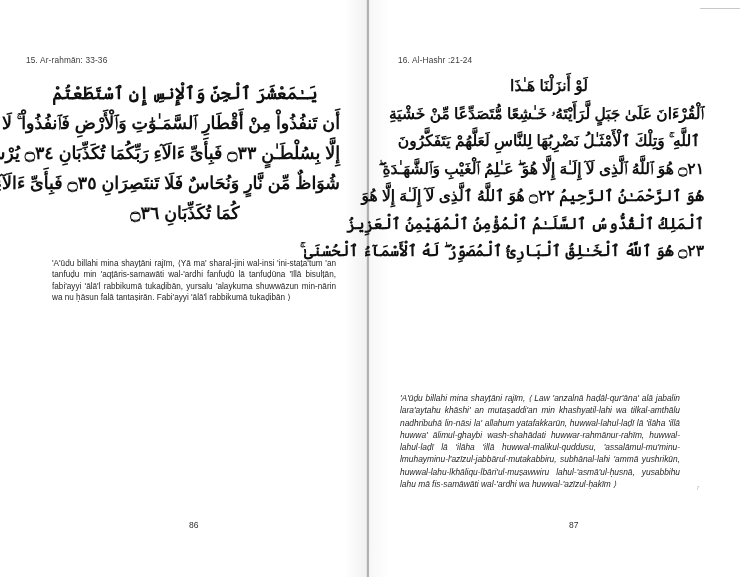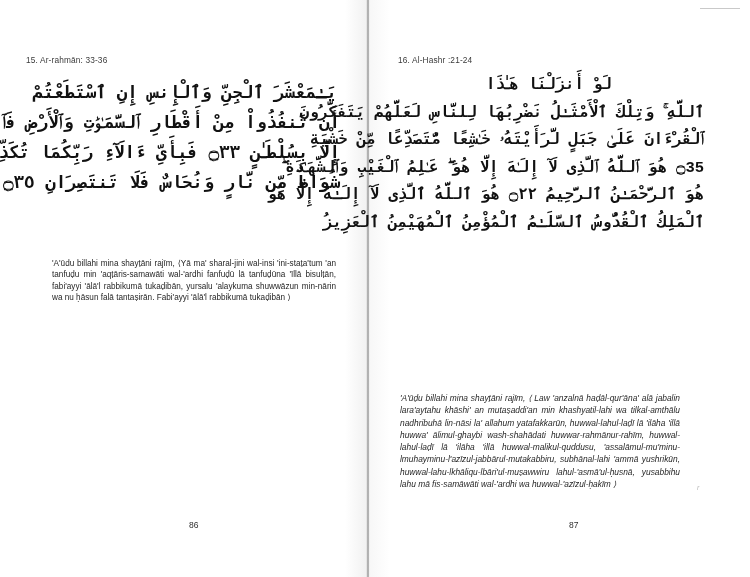--- a/index.html
+++ b/index.html
@@ -68,21 +68,21 @@
   }
   #header-left  { left: 26px;  top: 55px; }
   #header-right { left: 398px; top: 55px; }
 
   
   .arabic-block {
     position: absolute;
     direction: rtl;
     text-align: center;
     color: #111;
-    font-family: Liberation Mono, monospace;
+    font-family: Liberation Sans, sans-serif;
     font-weight: 600;
   }
   #arabic-left {
     left: 30px;
     top: 78px;
     width: 310px;
     font-size: 17.5px;
     line-height: 30px;
   }
   #arabic-right {
@@ -159,37 +159,39 @@
   <div id="gutter-shadow-r"></div>
   <div id="gutter"></div>
 
   <div class="page-header" id="header-left">15. Ar-rahmān: 33-36</div>
 
   <div class="arabic-block" id="arabic-left">
     <span class="aline l1">يَـٰمَعْشَرَ ٱلْجِنِّ وَٱلْإِنسِ إِنِ ٱسْتَطَعْتُمْ</span>
     <span class="aline">أَن تَنفُذُواْ مِنْ أَقْطَارِ ٱلسَّمَـٰوَٰتِ وَٱلْأَرْضِ فَٱنفُذُواْ ۚ لَا تَنفُذُونَ</span>
     <span class="aline">إِلَّا بِسُلْطَـٰنٍ ۝٣٣ فَبِأَىِّ ءَالَآءِ رَبِّكُمَا تُكَذِّبَانِ ۝٣٤ يُرْسَلُ عَلَيْكُمَا</span>
     <span class="aline">شُوَاظٌ مِّن نَّارٍ وَنُحَاسٌ فَلَا تَنتَصِرَانِ ۝٣٥ فَبِأَىِّ ءَالَآءِ رَبِّ</span>
+    <span class="aline">كُمَا تُكَذِّبَانِ ۝٣٦</span>
   </div>
 
   <div class="translit" id="translit-left">
     <p>'A'ūdu billahi mina shayṭāni rajīm, ⟨Yā ma' sharal-jini wal-insi 'ini-staṭa'tum 'an tanfuḍu min 'aqṭāris-samawāti wal-'ardhi fanfuḍū lā tanfuḍūna 'īllā bisulṭān, fabi'ayyi 'ālā'l rabbikumā tukaḍibān, yursalu 'alaykuma shuwwāzun min-nārin wa nu ḥāsun falā tantaṣirān. Fabi'ayyi 'ālā'l rabbikumā tukaḍibān ⟩</p>
   </div>
 
   <div class="folio" id="folio-left">86</div>
 
   <div class="page-header" id="header-right">16. Al-Hashr :21-24</div>
 
   <div class="arabic-block" id="arabic-right">
     <span class="aline">لَوْ أَنزَلْنَا هَـٰذَا</span>
+    <span class="aline">ٱلْقُرْءَانَ عَلَىٰ جَبَلٍ لَّرَأَيْتَهُۥ خَـٰشِعًا مُّتَصَدِّعًا مِّنْ خَشْيَةِ</span>
     <span class="aline">ٱللَّهِ ۚ وَتِلْكَ ٱلْأَمْثَـٰلُ نَضْرِبُهَا لِلنَّاسِ لَعَلَّهُمْ يَتَفَكَّرُونَ</span>
-    <span class="aline">ٱلْقُرْءَانَ عَلَىٰ جَبَلٍ لَّرَأَيْتَهُۥ خَـٰشِعًا مُّتَصَدِّعًا مِّنْ خَشْيَةِ</span>
-    <span class="aline">۝35 هُوَ ٱللَّهُ ٱلَّذِى لَآ إِلَـٰهَ إِلَّا هُوَ ۖ عَـٰلِمُ ٱلْغَيْبِ وَٱلشَّهَـٰدَةِ ۖ</span>
+    <span class="aline">۝٢١ هُوَ ٱللَّهُ ٱلَّذِى لَآ إِلَـٰهَ إِلَّا هُوَ ۖ عَـٰلِمُ ٱلْغَيْبِ وَٱلشَّهَـٰدَةِ ۖ</span>
     <span class="aline">هُوَ ٱلرَّحْمَـٰنُ ٱلرَّحِيمُ ۝٢٢ هُوَ ٱللَّهُ ٱلَّذِى لَآ إِلَـٰهَ إِلَّا هُوَ</span>
     <span class="aline">ٱلْمَلِكُ ٱلْقُدُّوسُ ٱلسَّلَـٰمُ ٱلْمُؤْمِنُ ٱلْمُهَيْمِنُ ٱلْعَزِيزُ</span>
+    <span class="aline">۝٢٣ هُوَ ٱللَّهُ ٱلْخَـٰلِقُ ٱلْبَارِئُ ٱلْمُصَوِّرُ ۖ لَهُ ٱلْأَسْمَآءُ ٱلْحُسْنَىٰ ۚ</span>
   </div>
 
   <div class="translit" id="translit-right">
     <p>'A'ūḍu billahi mina shayṭāni rajīm, ⟨ Law 'anzalnā haḍāl-qur'āna' alā jabalin lara'aytahu khāshi' an mutaṣaddi'an min khashyatil-lahi wa tilkal-amthālu nadhribuhā lin-nāsi la' allahum yatafakkarūn, huwwal-lahul-laḍī lā 'ilāha 'illā huwwa' ālimul-ghaybi wash-shahādati huwwar-rahmānur-rahīm, huwwal-lahul-laḍī lā 'ilāha 'illā huwwal-malikul-quddusu, 'assalāmul-mu'minu-lmuhayminu-l'azīzul-jabbārul-mutakabbiru, subhānal-lahi 'ammā yushrikūn, huwwal-lahu-lkhāliqu-lbāri'ul-muṣawwiru lahul-'asmā'ul-ḥusnā, yusabbihu lahu mā fis-samāwāti wal-'ardhi wa huwwal-'azīzul-ḥakīm ⟩</p>
   </div>
 
   <div class="folio" id="folio-right">87</div>
 
   <div class="artifact" id="artifact-top-right"></div>
   <div class="artifact" id="artifact-margin-right">r</div>

